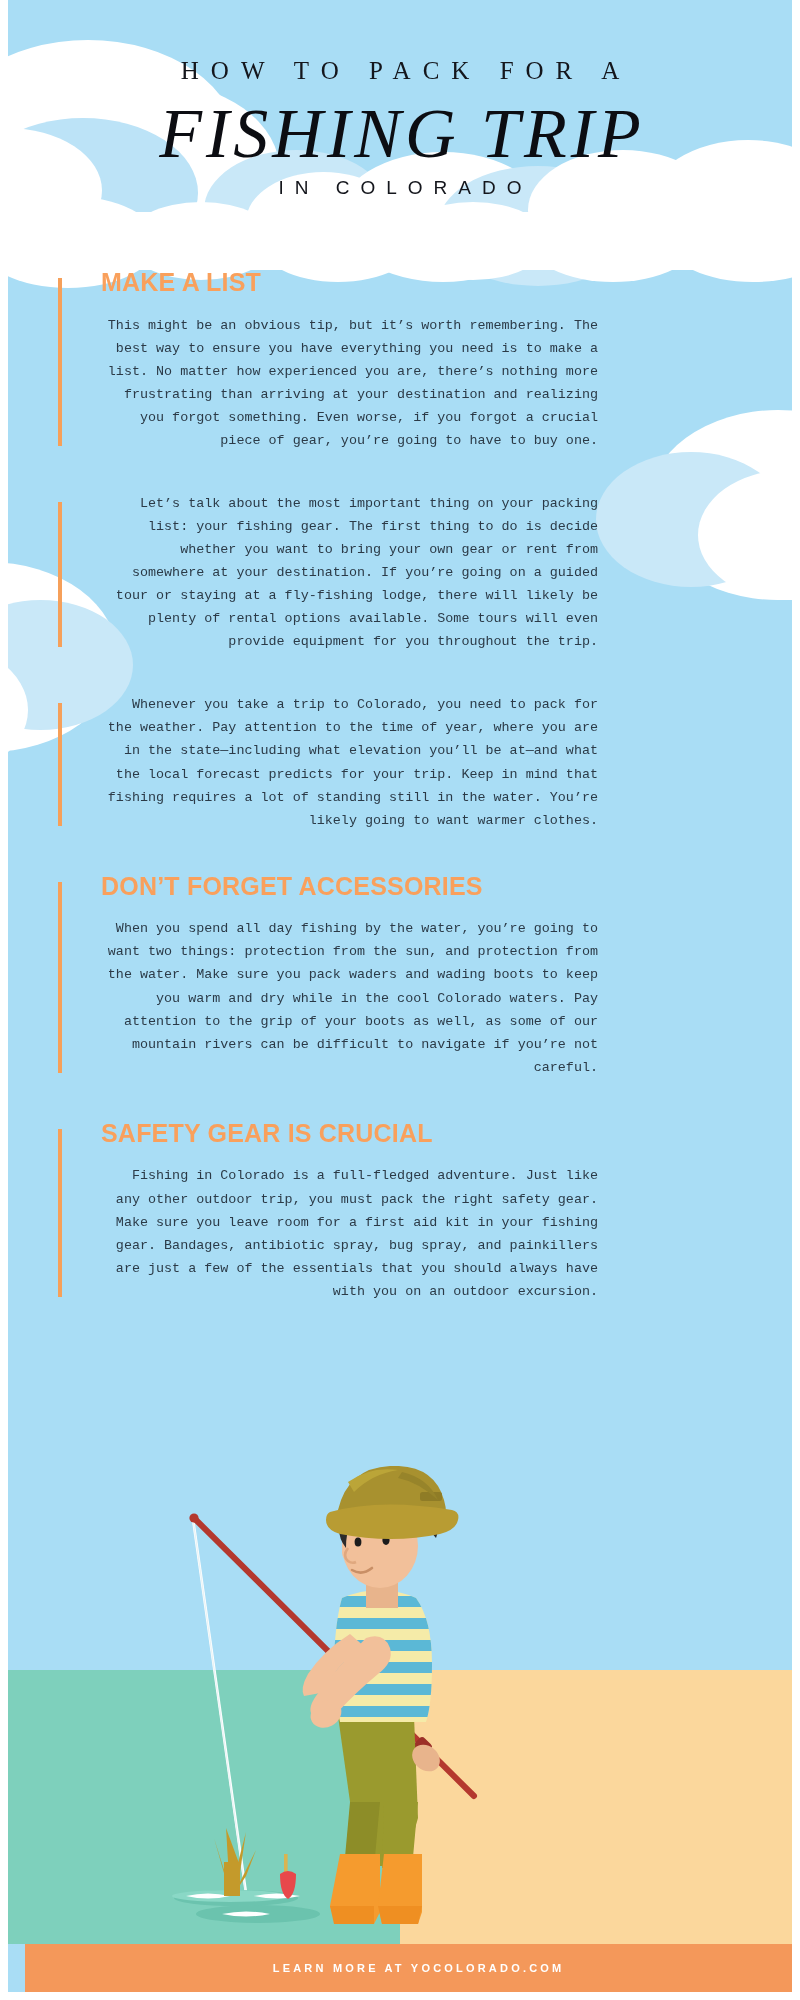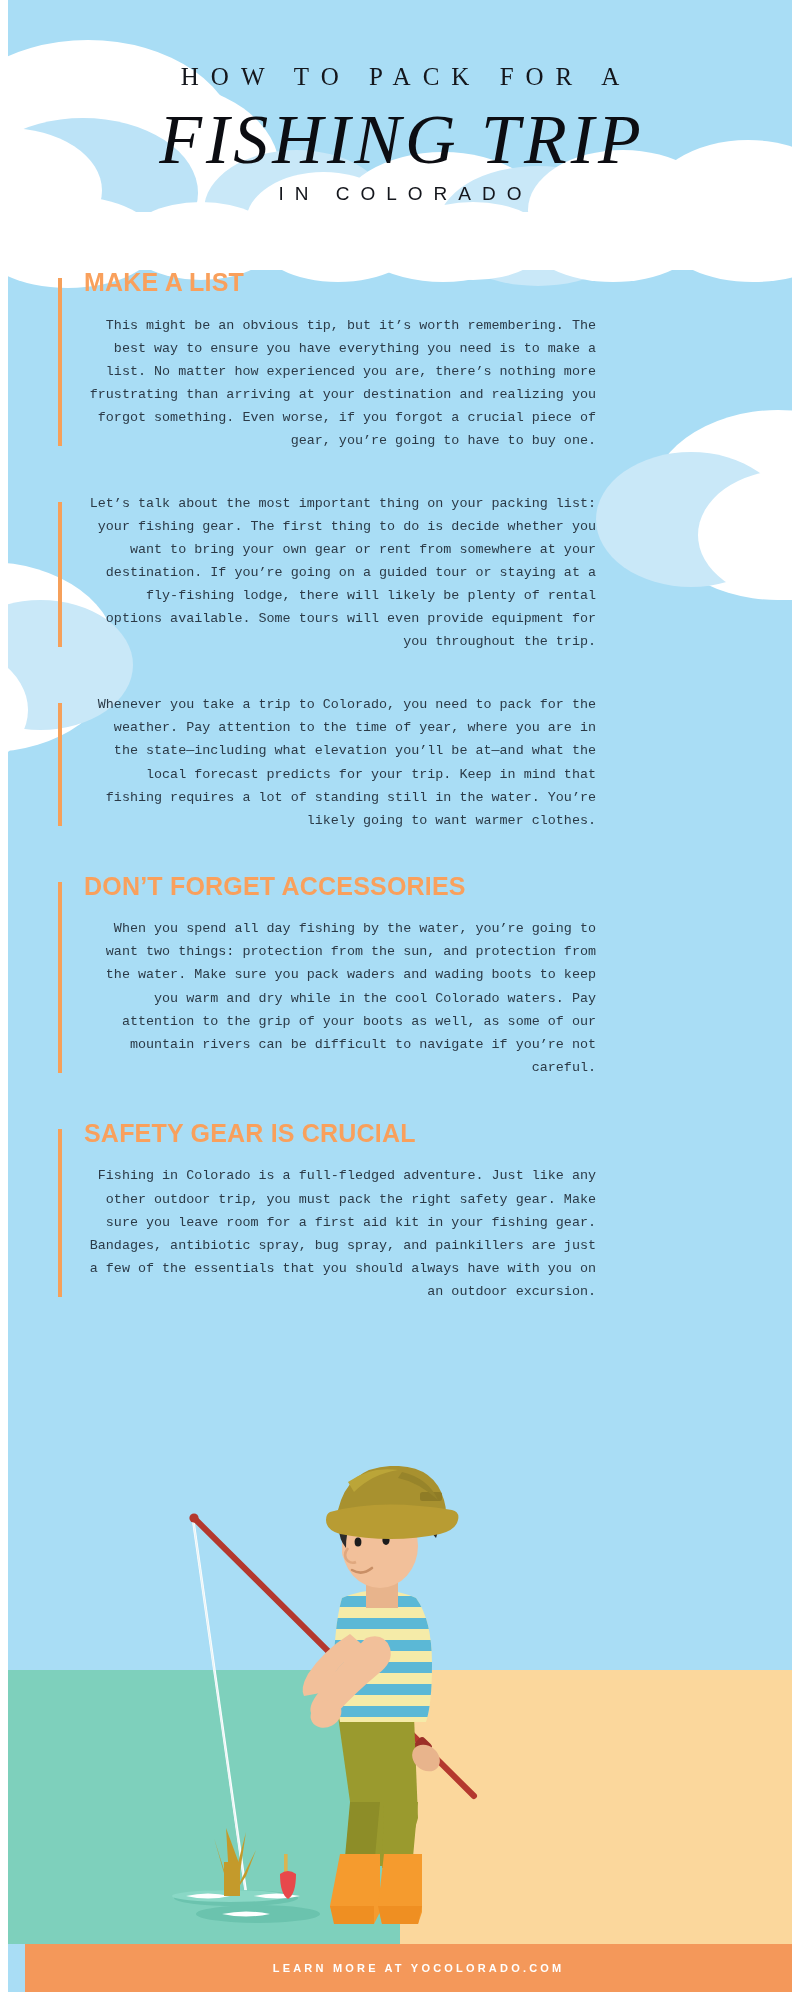--- a/index.html
+++ b/index.html
@@ -53,21 +53,21 @@
     background: #ffffff;
     border-radius: 50%;
   }
   .cloud.soft { background: #c9e8f8; }
   .cloud.softer { background: #bce3f7; }
 
   
   .header {
     position: absolute;
     left: 8px;
-    top: 6px;
+    top: 0;
     width: 784px;
     z-index: 10;
     text-align: center;
     padding-top: 58px;
   }
 
   .kicker {
     font-family: "Liberation Serif", serif;
     font-size: 25px;
     letter-spacing: 12px;
@@ -102,21 +102,21 @@
   .sections {
     position: absolute;
     left: 58px;
     top: 268px;
     width: 540px;
     z-index: 12;
   }
 
   .section {
     position: relative;
-    padding-left: 26px;
+    padding-left: 43px;
     margin-bottom: 40px;
   }
 
   .rule {
     position: absolute;
     left: 0;
     top: 10px;
     bottom: 6px;
     width: 4px;
     background: #f6a05a;

